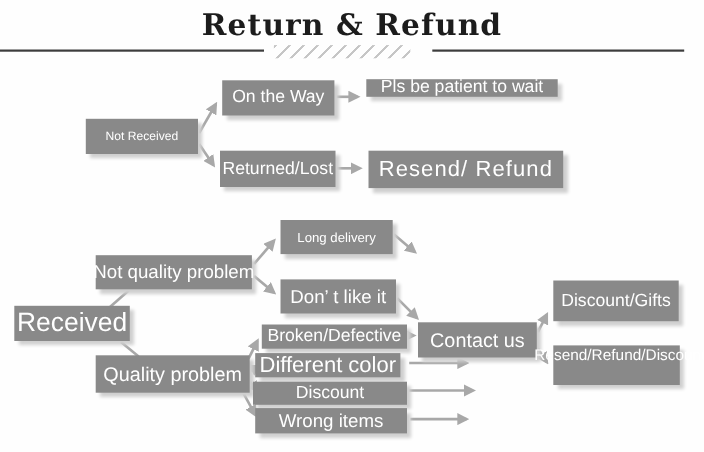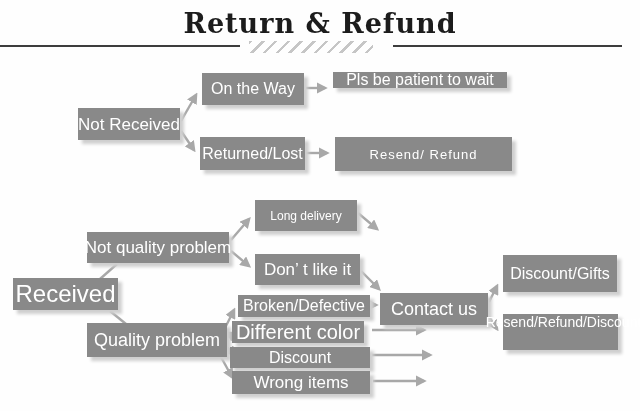--- a/index.html
+++ b/index.html
@@ -72,25 +72,25 @@
 
     <line x1="371" y1="305" x2="376" y2="305" marker-end="url(#arw)"></line>
     <line x1="372" y1="330" x2="424" y2="330" marker-end="url(#arw)"></line>
     <line x1="372" y1="355" x2="430" y2="355" marker-end="url(#arw)"></line>
     <line x1="373" y1="381" x2="424" y2="381" marker-end="url(#arw)"></line>
 
     <line x1="489" y1="302" x2="497" y2="286" marker-end="url(#arw)"></line>
     <line x1="489" y1="317" x2="497" y2="329" marker-end="url(#arw)"></line>
   </svg>
 
-  <div class="node" style="left:78px;top:108px;width:102px;height:32px;font-size:17px">Not Received</div>
+  <div class="node" style="left:78px;top:108px;width:102px;height:32px;font-size:11px">Not Received</div>
   <div class="node" style="left:202px;top:73px;width:102px;height:32px;font-size:16px">On the Way</div>
   <div class="node" style="left:333px;top:72px;width:174px;height:16px;font-size:16px">Pls be patient to wait</div>
   <div class="node" style="left:200px;top:137px;width:105px;height:33px;font-size:16px">Returned/Lost</div>
-  <div class="node" style="left:335px;top:137px;width:177px;height:34px;font-size:13px;letter-spacing:1px">Resend/ Refund</div>
+  <div class="node" style="left:335px;top:137px;width:177px;height:34px;font-size:20px;letter-spacing:1px">Resend/ Refund</div>
 
   <div class="node" style="left:13px;top:278px;width:105px;height:32px;font-size:24px">Received</div>
   <div class="node" style="left:87px;top:232px;width:142px;height:31px;font-size:17px">Not quality problem</div>
   <div class="node" style="left:87px;top:323px;width:140px;height:34px;font-size:18px">Quality problem</div>
 
   <div class="node" style="left:255px;top:200px;width:102px;height:31px;font-size:12px">Long delivery</div>
   <div class="node" style="left:238px;top:295px;width:132px;height:22px;font-size:16px">Broken/Defective</div>
 
   <div class="node" style="left:255px;top:254px;width:105px;height:31px;font-size:17px">Don’ t like it</div>
   <div class="node" style="left:232px;top:321px;width:132px;height:22px;font-size:20px">Different color</div>

